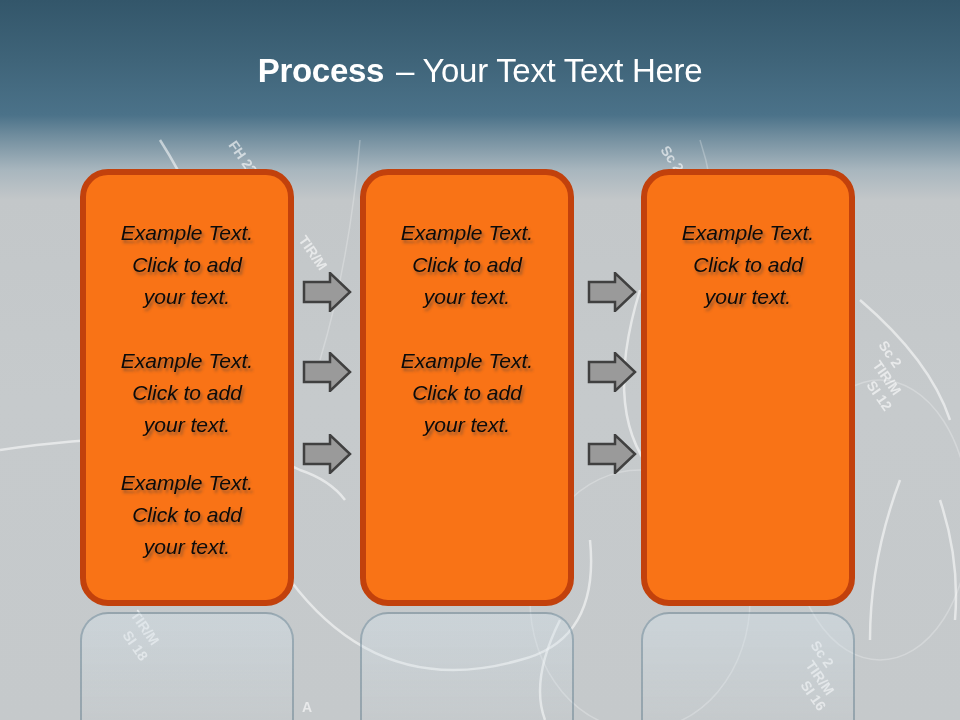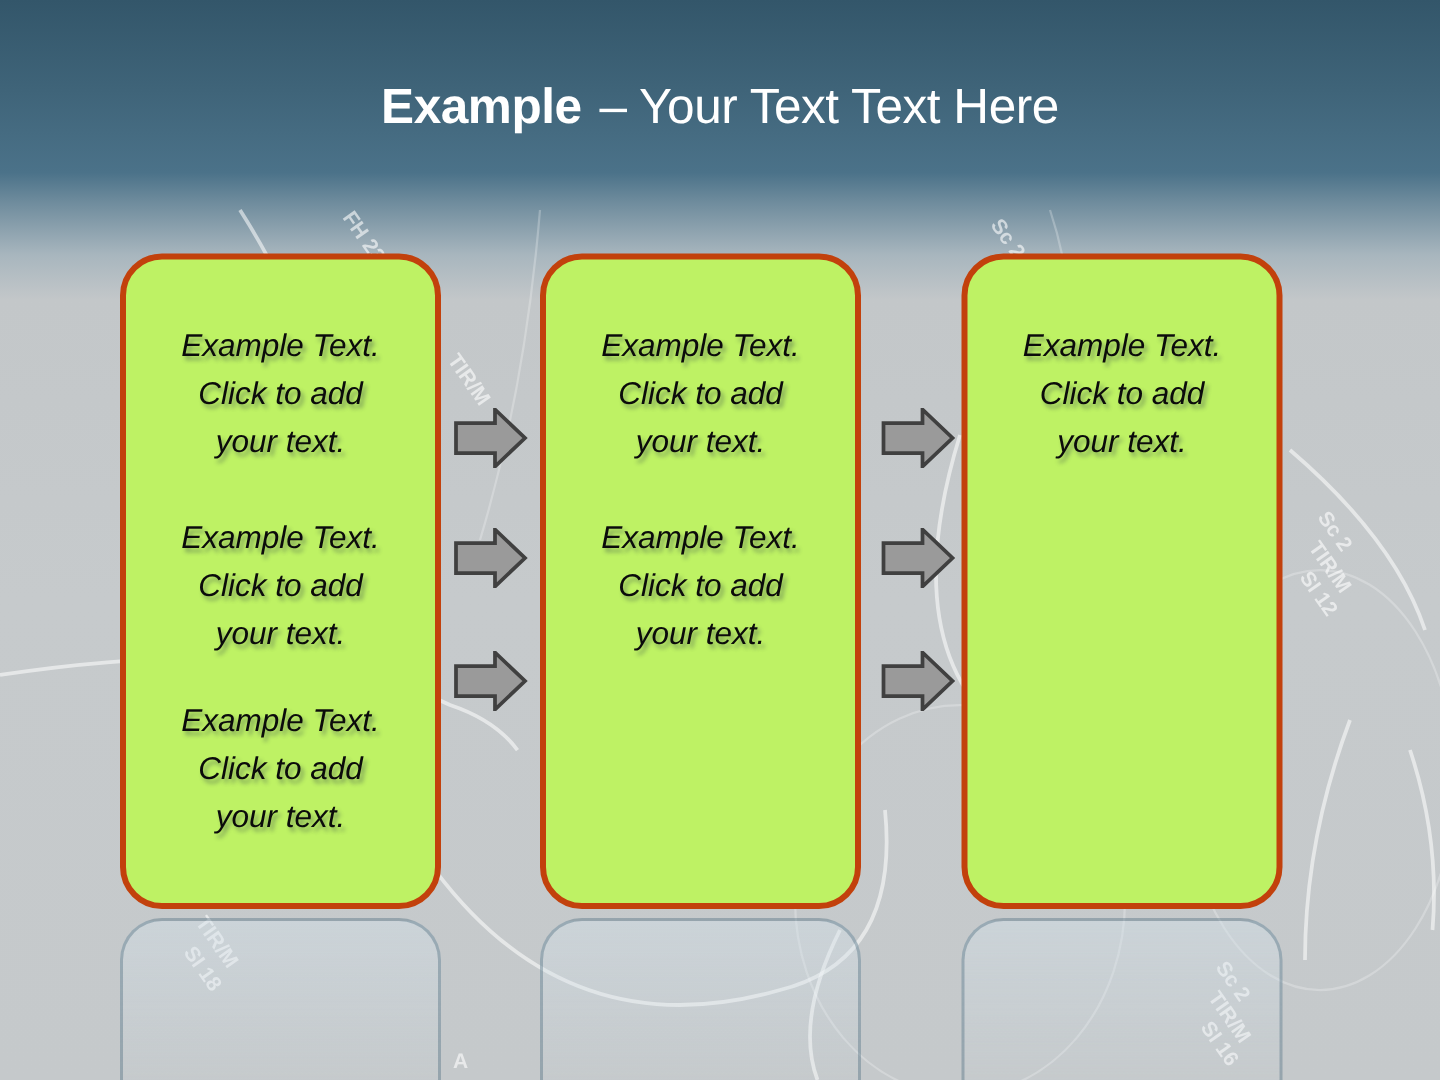--- a/index.html
+++ b/index.html
@@ -16,21 +16,21 @@
   }
   .bg-art { position: absolute; inset: 0; pointer-events: none; }
   .title {
     position: absolute; left: 0; right: 0; top: 52px; text-align: center;
     color: #ffffff; font-size: 33px; letter-spacing: -0.3px;
   }
   .title .bold { font-weight: bold; }
   .title .sep { margin-left: 12px; }
   .panel {
     position: absolute; top: 169px; width: 214px; height: 437px;
-    background: #bef264; border: 4px solid #c2410c; border-radius: 28px;
+    background: #f97316; border: 6px solid #c2410c; border-radius: 28px;
     box-sizing: border-box;
   }
   .panel.p1 { left: 80px; }
   .panel.p2 { left: 360px; }
   .panel.p3 { left: 641px; }
   .reflection {
     position: absolute; top: 612px; width: 214px; height: 140px;
     border: 2px solid rgba(61,94,115,0.35); border-radius: 28px;
     box-sizing: border-box;
     background: linear-gradient(180deg, rgba(211,224,232,0.45), rgba(211,224,232,0.0) 90%);
@@ -79,21 +79,21 @@
       <text transform="translate(130,615) rotate(55)">TIR/M</text>
       <text transform="translate(122,635) rotate(55)">SI 18</text>
       <text transform="translate(810,645) rotate(55)">Sc 2</text>
       <text transform="translate(805,665) rotate(55)">TIR/M</text>
       <text transform="translate(800,685) rotate(55)">SI 16</text>
       <text x="302" y="712">A</text>
     </g>
   </svg>
 
   <div class="title">
-    <span class="bold">Example</span><span class="sep">– Your Text Text Here</span>
+    <span class="bold">Process</span><span class="sep">– Your Text Text Here</span>
   </div>
 
   <div class="reflection p1"></div>
   <div class="reflection p2"></div>
   <div class="reflection p3"></div>
 
   <div class="panel p1">
     <div class="item" style="top:42px">
       <span>Example Text.</span>
       <span>Click  to add</span>

